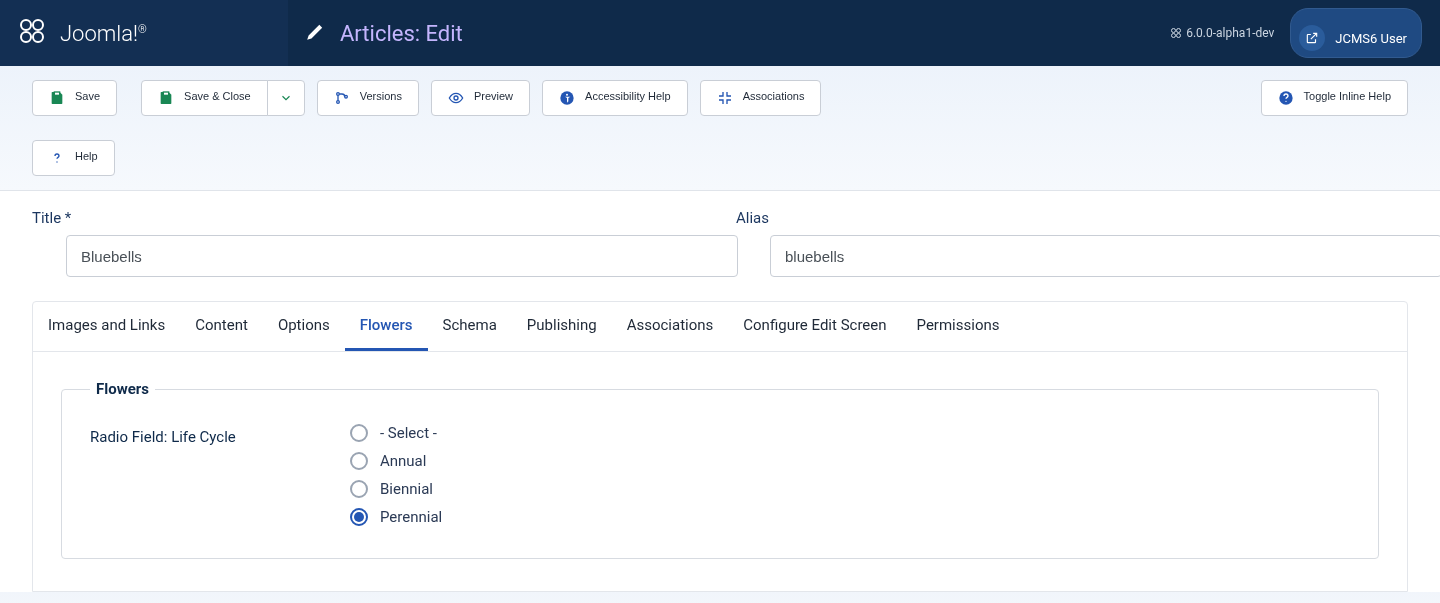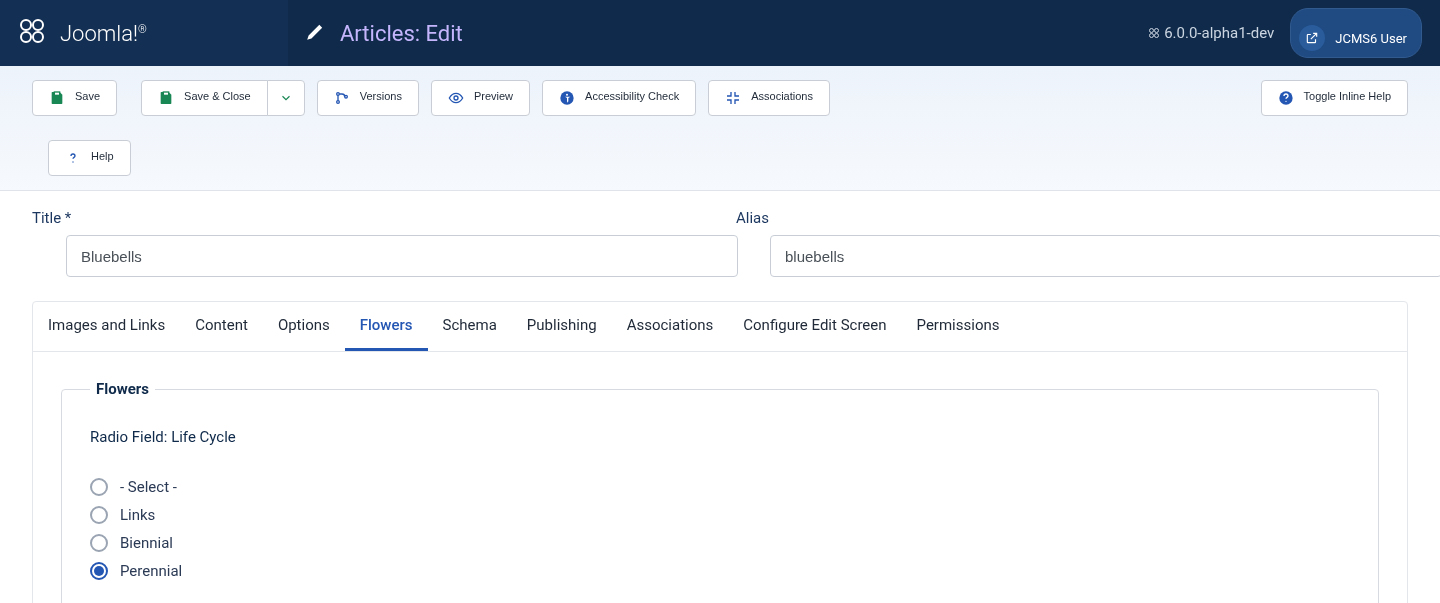--- a/index.html
+++ b/index.html
@@ -39,21 +39,21 @@
 }
 .header-title-left { display: flex; align-items: center; gap: 14px; }
 .header-title-text {
   color: #c4b5fd;
   font-size: 22px;
   font-weight: 400;
 }
 .header-right { display: flex; align-items: center; gap: 16px; }
 .version-text {
   color: #cbd5e1;
-  font-size: 15px;
+  font-size: 12px;
   display: flex;
   align-items: center;
   gap: 4px;
 }
 .user-pill {
   background: #1f4a82;
   border-radius: 18px;
   padding: 16px 14px 6px 8px;
   display: flex;
   align-items: center;
@@ -163,22 +163,21 @@
   padding: 26px 28px 32px 28px;
 }
 fieldset.fieldset legend {
   color: #0f2a4a;
   font-weight: 700;
   padding: 0 6px;
   font-size: 15px;
 }
 .control-row {
   display: flex;
-  gap: 32px;
-  flex-direction: column;
+  gap: 40px;
 }
 .control-label {
   width: 220px;
   padding-top: 4px;
   color: #0f2a4a;
   font-size: 15px;
 }
 .radio-list { display: flex; flex-direction: column; gap: 10px; }
 .radio-option { display: flex; align-items: center; gap: 12px; font-size: 15px; color: #2b3a55; cursor: pointer; }
 .radio-circle {
@@ -309,21 +308,21 @@
   </button>
 
   <button class="btn">
     <span class="icon">
       <svg width="16" height="16" viewBox="0 0 24 24" fill="#2456b3" stroke="none">
           <circle cx="12" cy="12" r="10"></circle>
           <circle cx="12" cy="7" r="1.5" fill="#fff"></circle>
           <path d="M7 10h10l-3 2v5l-1 2-1-2v-5l-3-2z" fill="#fff"></path>
         </svg>
     </span>
-    <span>Accessibility Check</span>
+    <span>Accessibility Help</span>
   </button>
 
   <button class="btn">
     <span class="icon">
       <svg width="16" height="16" viewBox="0 0 24 24" fill="none" stroke="#2456b3">
           <path d="M9 3v6H3M15 3v6h6M9 21v-6H3M15 21v-6h6"></path>
         </svg>
     </span>
     <span>Associations</span>
   </button>
@@ -336,21 +335,21 @@
           <circle cx="12" cy="12" r="10"></circle>
           <path d="M9 9a3 3 0 116 0c0 2-3 2-3 4" stroke="#fff" fill="none"></path>
           <circle cx="12" cy="17" r="1" fill="#fff"></circle>
         </svg>
     </span>
     <span>Toggle Inline Help</span>
   </button>
 
   <div style="width:100%;height:0;"></div>
 
-  <button class="btn" style="margin-left:16px;">
+  <button class="btn" style="">
     <span class="icon">
       <svg width="16" height="16" viewBox="0 0 24 24" fill="none" stroke="#2456b3">
           <path d="M9 9a3 3 0 116 0c0 2-3 2-3 4"></path>
           <circle cx="12" cy="18" r="1" fill="#2456b3" stroke="none"></circle>
         </svg>
     </span>
     <span>Help</span>
   </button>
 </div>
 
@@ -385,21 +384,21 @@
       <legend>Flowers</legend>
       <div class="control-row">
         <div class="control-label">Radio Field: Life Cycle</div>
         <div class="radio-list" id="radio-list">
             <label class="radio-option">
               <span class="radio-circle"></span>
               <span>- Select -</span>
             </label>
             <label class="radio-option">
               <span class="radio-circle"></span>
-              <span>Links</span>
+              <span>Annual</span>
             </label>
             <label class="radio-option">
               <span class="radio-circle"></span>
               <span>Biennial</span>
             </label>
             <label class="radio-option">
               <span class="radio-circle checked">
                 <span class="radio-dot"></span>
               </span>
               <span>Perennial</span>

